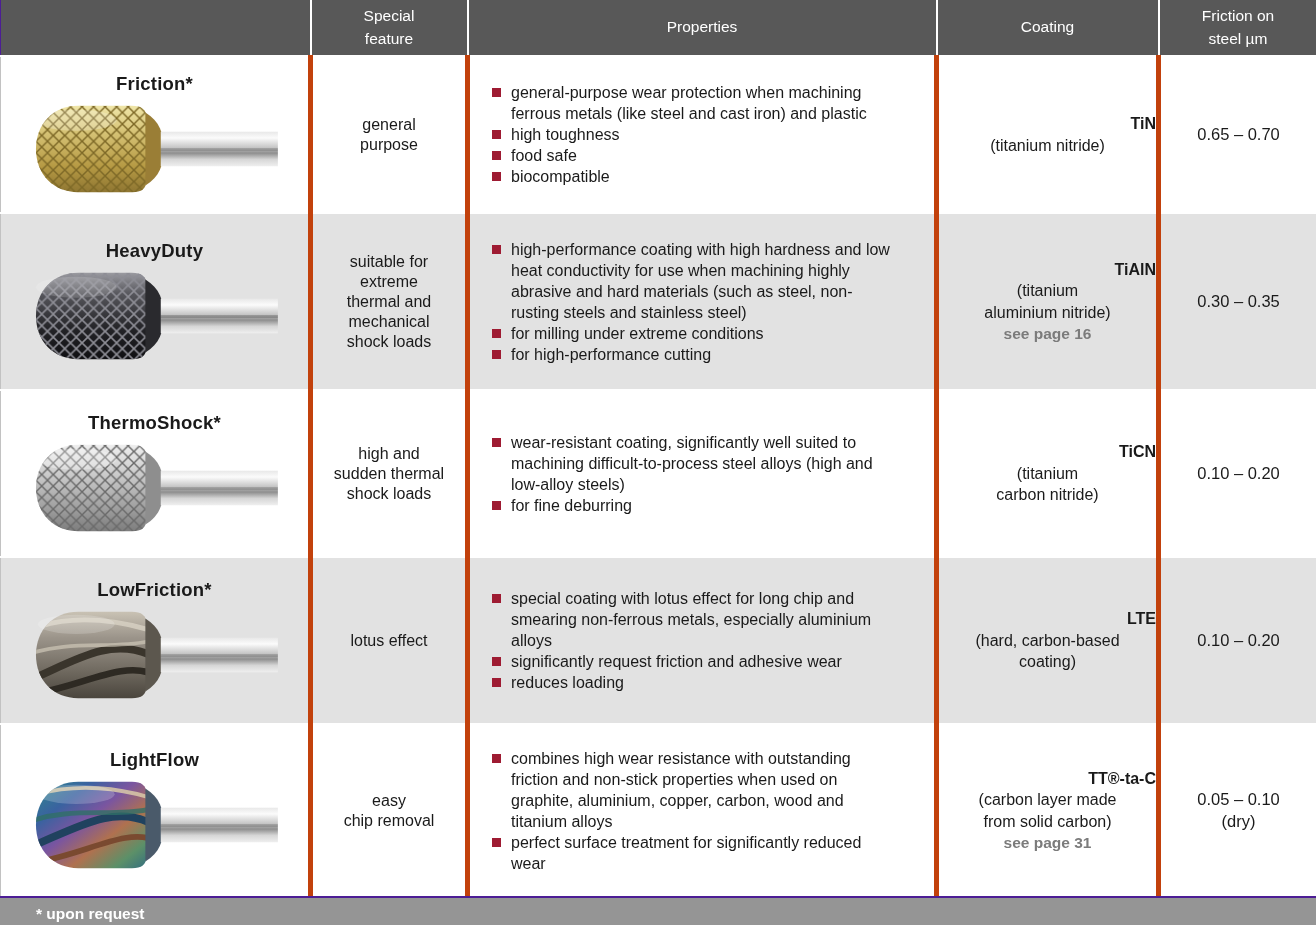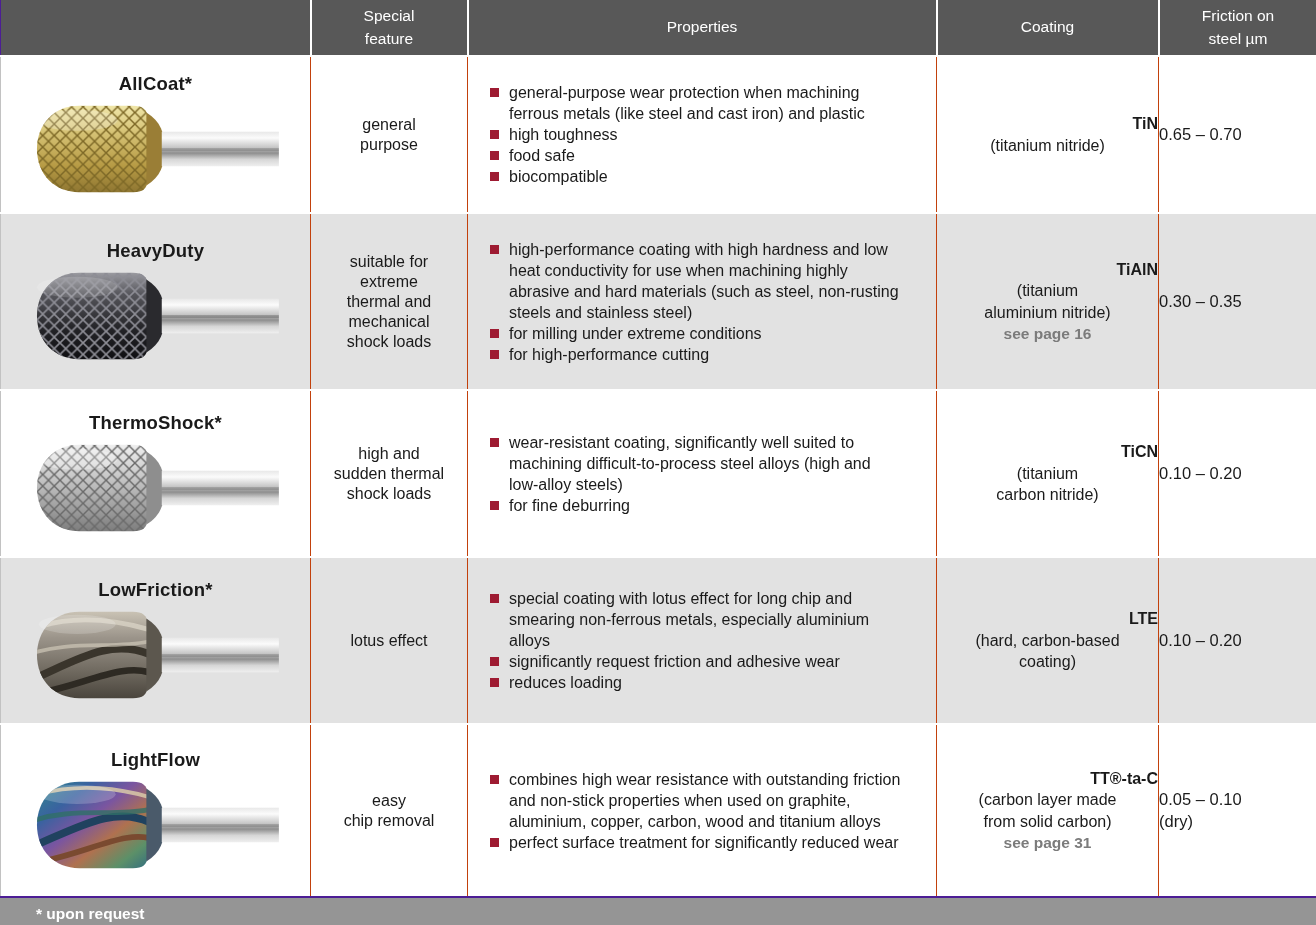--- a/index.html
+++ b/index.html
@@ -11,21 +11,21 @@
   thead th {
     background:var(--header-bg, #585858);
     color:#fff; font-weight:400; font-size:15.5px; line-height:1.45;
     height:55px; text-align:center; vertical-align:middle;
     border-left:2px solid #fff; white-space:pre-line; padding:0;
   }
   thead th:first-child { border-left:none; }
 
   tbody td {
     vertical-align:middle; background:#fff;
-    border-left:1px solid #c2410c; border-top:2px solid #fff;
+    border-left:5px solid #c2410c; border-top:2px solid #fff;
     padding:0;
   }
   tbody td:first-child { border-left:1px solid #c2c2c2; }
   tbody td:last-child  { border-right:1px solid #c2c2c2; }
   tbody tr.alt td { background:var(--row-alt-bg, #e2e2e2); }
 
   tbody tr:nth-child(1) td { height:155px; }
   tbody tr:nth-child(2) td { height:175px; }
   tbody tr:nth-child(3) td { height:165px; }
   tbody tr:nth-child(4) td { height:165px; }
@@ -41,21 +41,21 @@
   .cell-props { }
   ul.plist { list-style:none; margin:0; padding:0 34px 0 22px; }
   ul.plist li { display:flex; font-size:16px; line-height:21px; }
   .bl { flex:none; width:9px; height:9px; margin:6px 10px 0 0; background:var(--bullet, #9e1b32); }
 
   .cell-coat { text-align:center; }
   .ccode { font-size:16px; font-weight:700; line-height:21.5px;text-align:right; }
   .cdesc { font-size:16px; line-height:21.5px; white-space:pre-line; }
   .cnote { font-size:15.5px; font-weight:700; color:var(--see-page, #7b7b7b); line-height:21.5px; }
 
-  .cell-fric { font-size:16.5px; line-height:21.5px; }
+  .cell-fric { text-align:center; font-size:16.5px; line-height:21.5px; }
 
   .footer {
     margin-top:2px; height:32px; width:1316px; box-sizing:border-box;
     background:var(--footer-bg, #959595); color:#fff;
     display:flex; align-items:center; padding-left:36px;
     font-size:15.5px; font-weight:700;
   }
 
   .watermark {
     position:absolute; left:472px; top:450px;
@@ -146,21 +146,21 @@
         <th>Coating</th>
         <th>Friction on
 steel µm</th>
       </tr>
     </thead>
     <tbody>
 
       <tr>
         <td class="cell-img">
           <div class="imgwrap">
-            <div class="pname">AllCoat*</div>
+            <div class="pname">Friction*</div>
             <svg class="burr" viewBox="0 0 260 100" width="250" height="96">
               <use href="#headP" fill="url(#g-gold)"></use>
               <rect width="140" height="100" clip-path="url(#headClip)" fill="url(#hx-gold)"></rect>
               <use href="#collarP" fill="#9a7e36"></use>
               <use href="#shankP" fill="url(#g-shank)"></use>
               <rect x="136" y="49" width="122" height="3" fill="#000" opacity=".15"></rect>
               <ellipse cx="48" cy="20" rx="42" ry="11" fill="#fff" opacity=".22"></ellipse>
             </svg>
           </div>
         </td>

